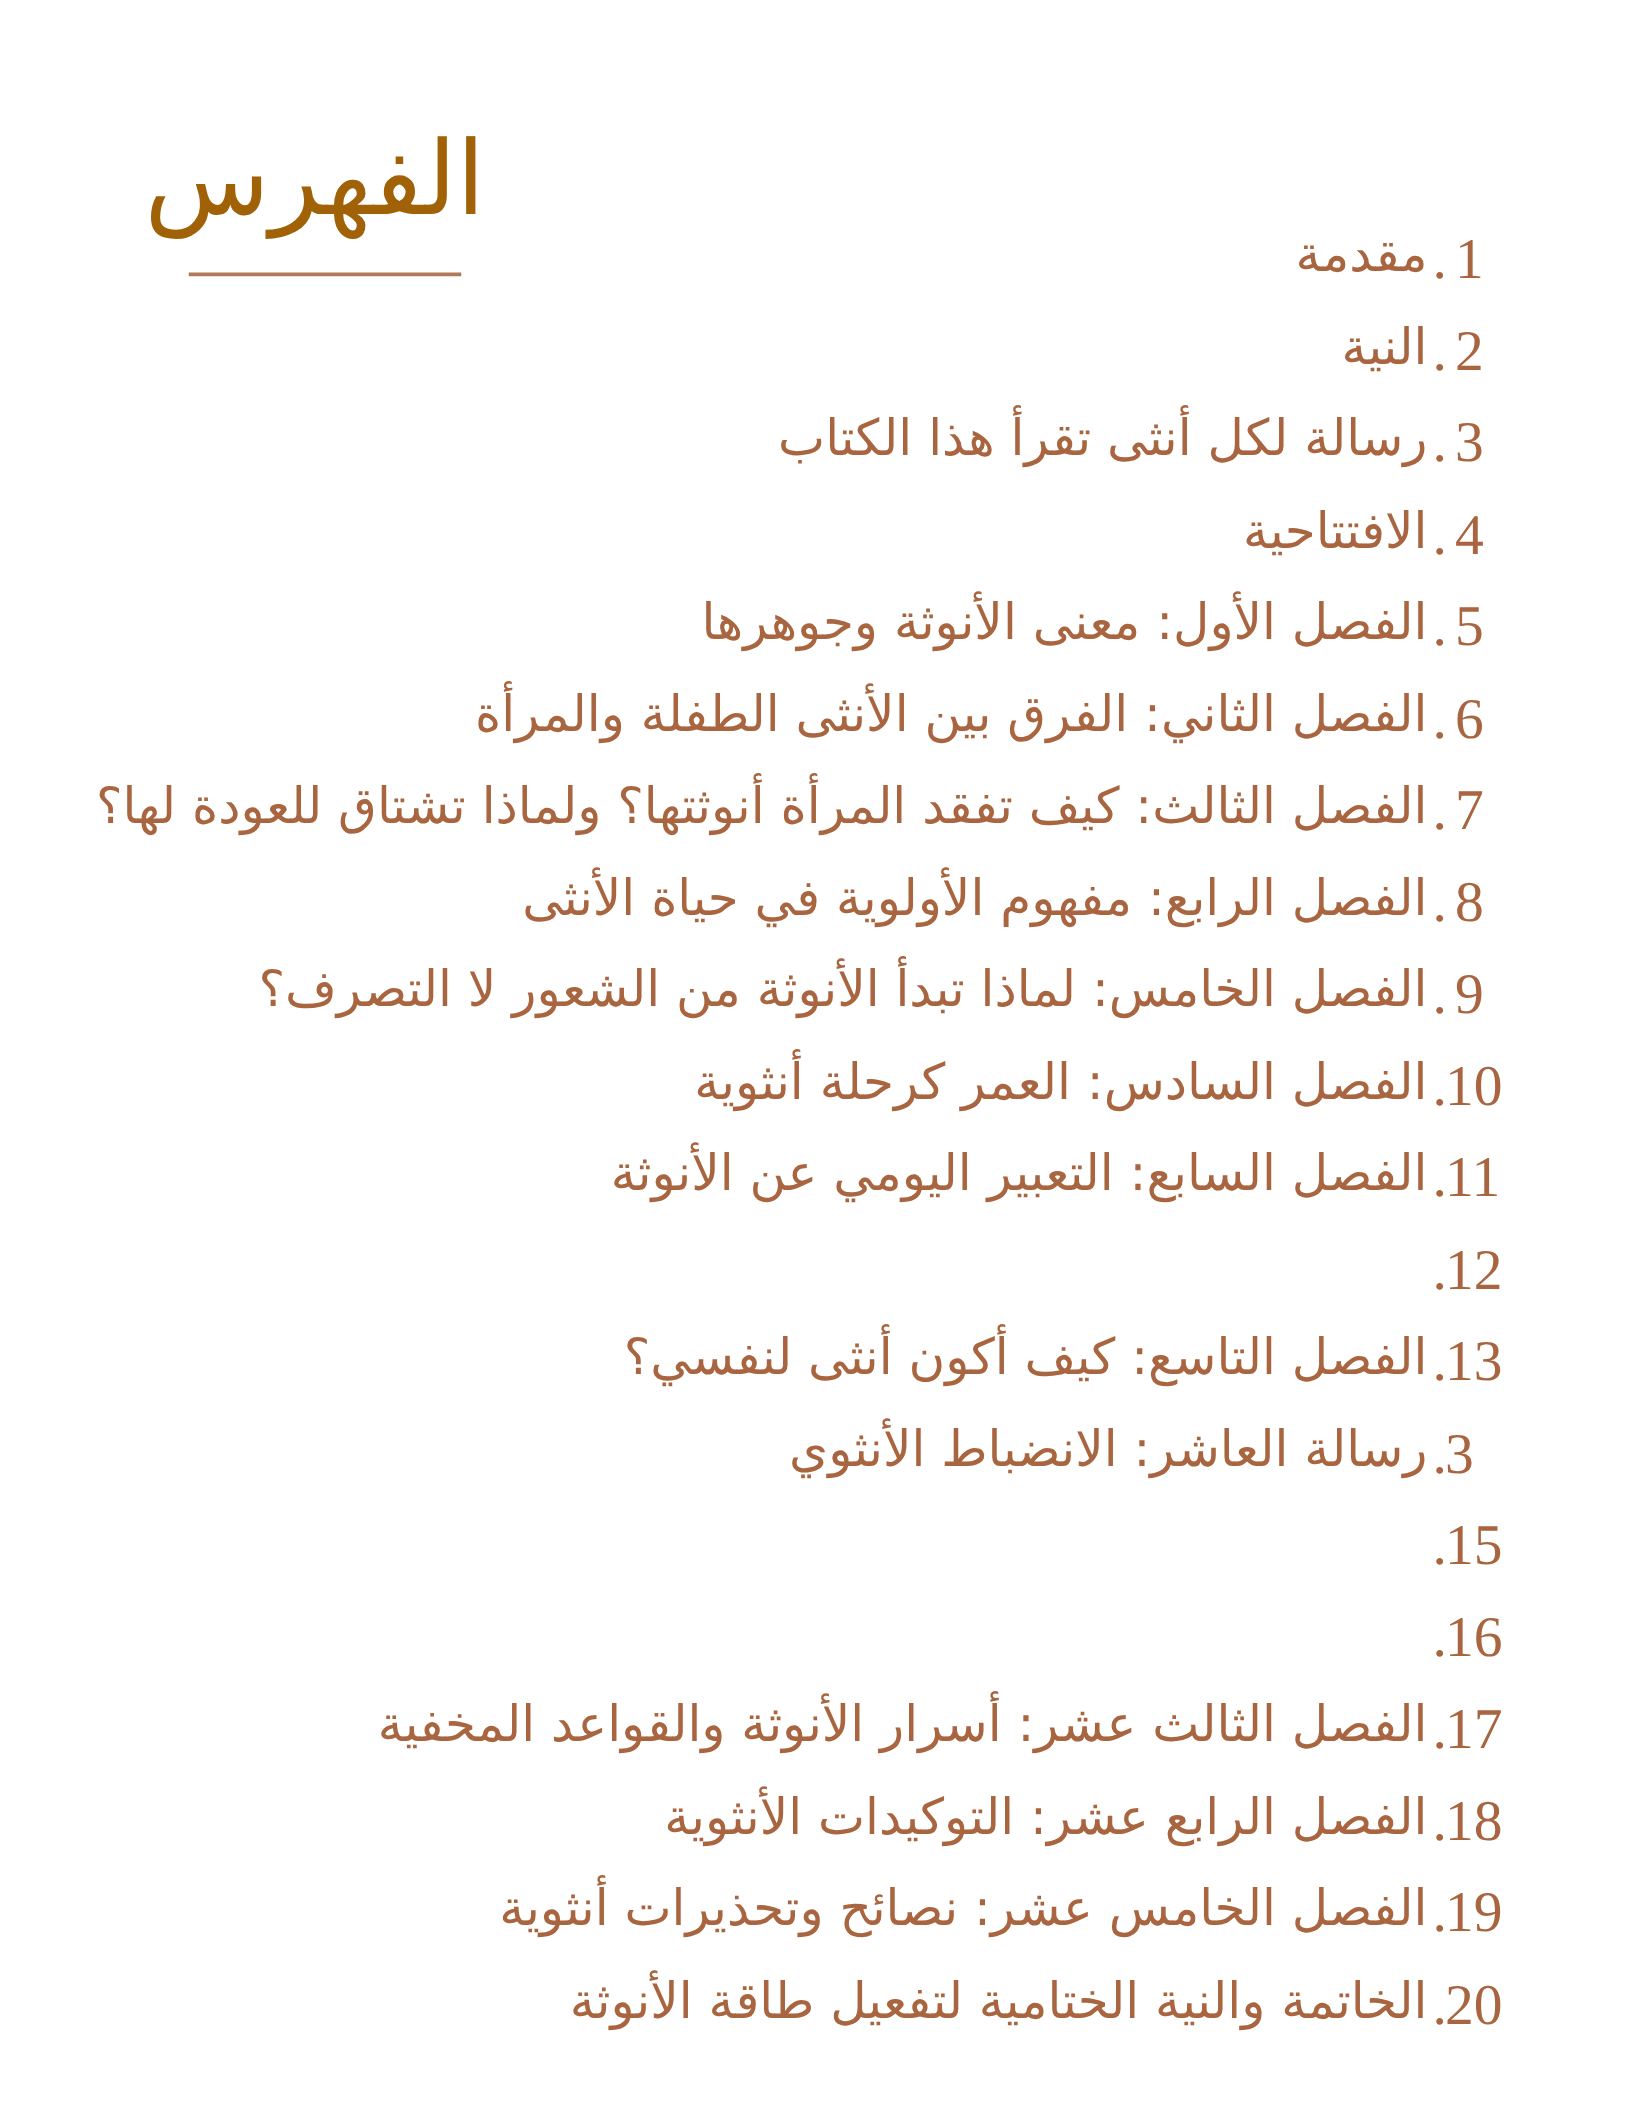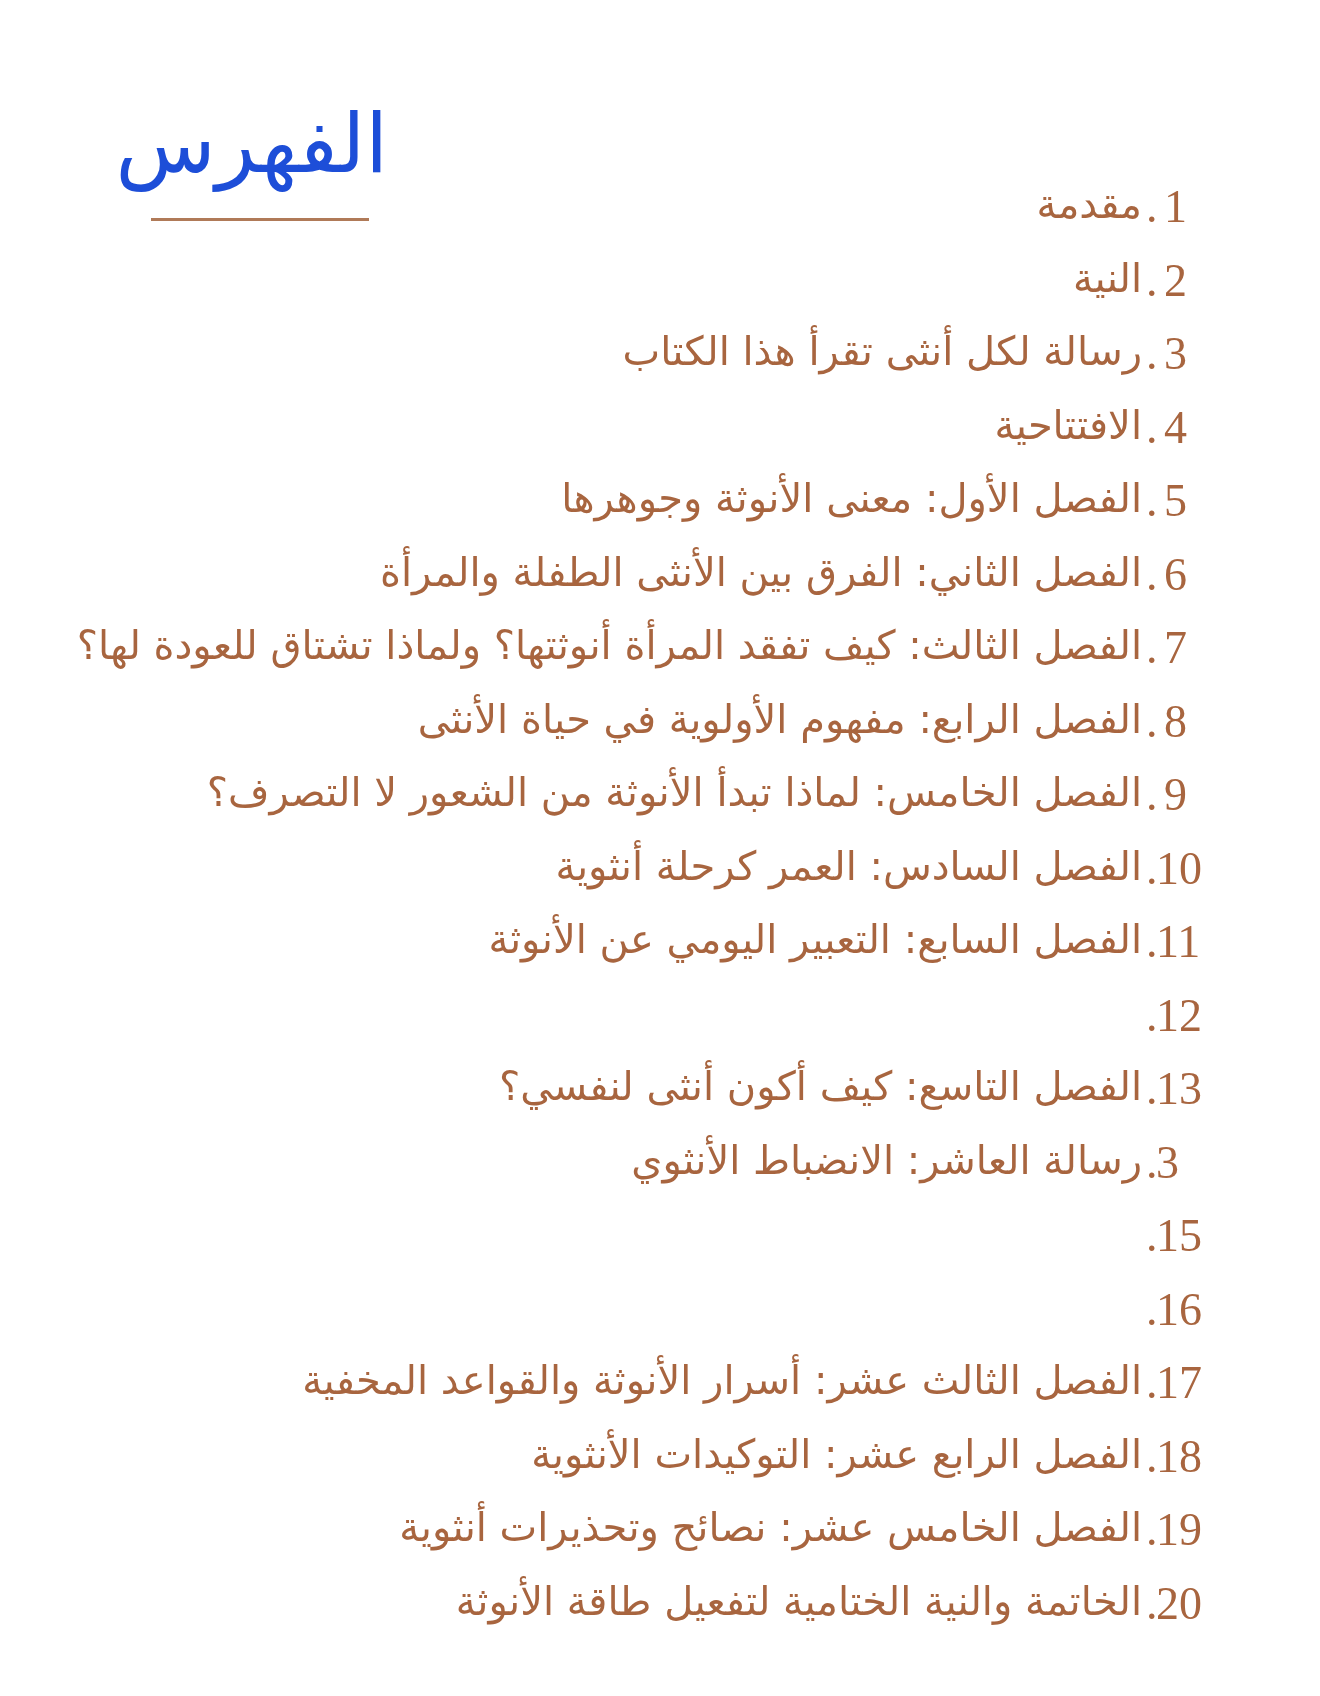--- a/index.html
+++ b/index.html
@@ -22,21 +22,21 @@
     .title {
       position: absolute;
       left: 138px;
       top: 48px;
       width: 250px;
       text-align: center;
       direction: rtl;
       font-family: "DejaVu Sans", "Liberation Sans", sans-serif;
       font-size: 82px;
       line-height: 1;
-      color: #1d4ed8;
+      color: #a16207;
       font-weight: normal;
     }
     .title-rule {
       position: absolute;
       left: 151px;
       top: 218px;
       width: 218px;
       height: 3px;
       background: #b07a58;
     }

